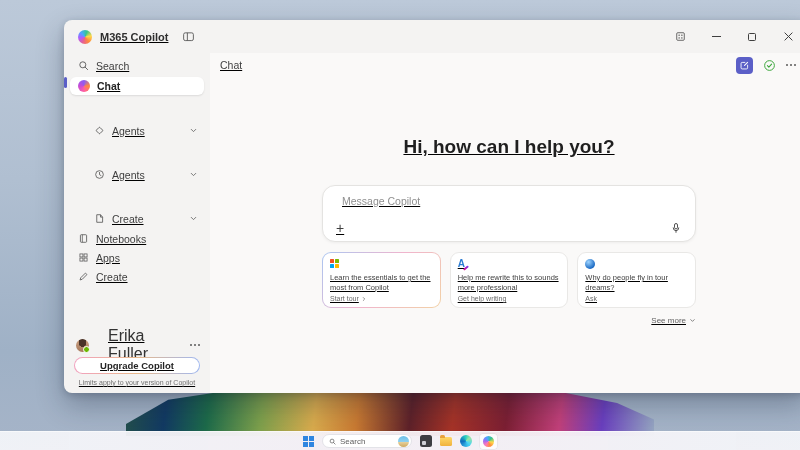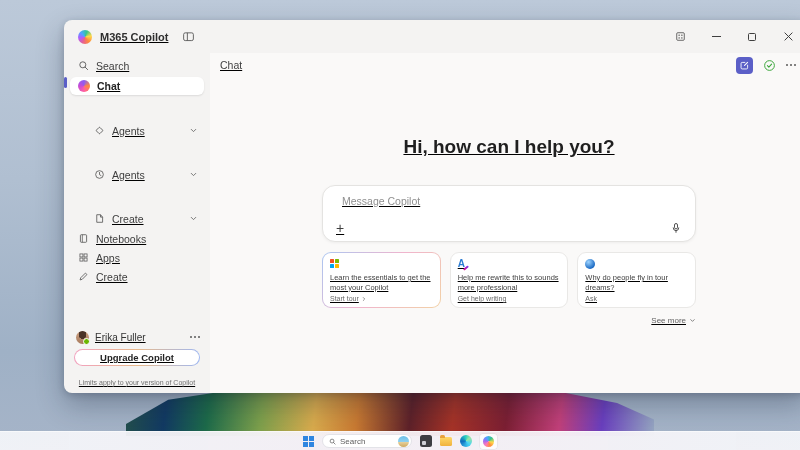--- a/index.html
+++ b/index.html
@@ -57,30 +57,30 @@
     font-size:10.5px;color:#3d3d3d;cursor:pointer;}
   .side-row .icn{flex:none;}
   .chat-pill{margin:2px 6px 2px 6px;height:18px;background:#fff;border-radius:6px;
     box-shadow:0 1px 2px rgba(0,0,0,.10);display:flex;align-items:center;gap:7px;padding:0 8px;
     font-size:10.5px;font-weight:700;color:#242424;cursor:pointer;}
   .chat-orb{width:12px;height:12px;border-radius:50%;flex:none;
     background:conic-gradient(from 180deg,#ff5fa2,#c64cd6,#8a5cf5,#ff8a3c,#ff5fa2);}
   .child{padding-left:30px;height:19px;margin-top:24px;}
   .chev{margin-left:auto;color:#6b6b6b;}
   .side-spacer{flex:1;}
-  .account-row{height:18px;display:flex;align-items:center;gap:6px;padding:0 10px 0 12px;
-    font-size:10px;color:#333;cursor:pointer;}
+  .account-row{height:18px;display:flex;align-items:center;gap:19px;padding:0 10px 0 12px;
+    font-size:16px;color:#333;cursor:pointer;}
   .avatar{width:13px;height:13px;border-radius:50%;position:relative;flex:none;
     background:radial-gradient(circle at 50% 30%,#4a3328 0 35%,transparent 36%),linear-gradient(180deg,#caa183,#a87a5c);}
   .avatar::after{content:"";position:absolute;right:-1px;bottom:-1px;width:5px;height:5px;border-radius:50%;
     background:#6bb700;border:1px solid #fff;}
   .dots{display:flex;gap:2px;align-items:center;cursor:pointer;}
   .dots i{width:2px;height:2px;border-radius:50%;background:#5a5a5a;}
   .account-row .dots{margin-left:auto;}
-  .upgrade-btn{margin:3px 10px 10px;height:17px;border-radius:9px;border:1px solid transparent;cursor:pointer;
+  .upgrade-btn{margin:3px 10px 2px;height:17px;border-radius:9px;border:1px solid transparent;cursor:pointer;
     background:linear-gradient(#fff,#fff) padding-box,linear-gradient(90deg,#f2a2c0,#e8b88a,#9fb8f2) border-box;
     font-size:9.5px;font-weight:700;color:#242424;display:flex;align-items:center;justify-content:center;
     font-family:"Liberation Sans",sans-serif;}
   .upgrade-note{font-size:7px;color:#707070;text-align:center;margin-top:3px;}
   
   .content{flex:1;background:#faf9f8;display:flex;flex-direction:column;min-width:0;}
   .content-header{height:24px;flex:none;display:flex;align-items:center;padding:0 12px 0 10px;}
   .hdr-label{font-size:10.5px;color:#424242;}
   .hdr-actions{margin-left:auto;display:flex;align-items:center;gap:10px;}
   .newchat-btn{width:17px;height:17px;border-radius:4px;background:#5b5fc7;display:flex;align-items:center;justify-content:center;cursor:pointer;}
@@ -311,21 +311,21 @@
           <div class="cards">
             <div class="card gradient">
               <span class="card-icon">
                 <span class="mini-grid">
                     <i></i>
                     <i></i>
                     <i></i>
                     <i></i>
                   </span>
               </span>
-              <span class="card-text">Learn the essentials to get the most your Copilot</span>
+              <span class="card-text">Learn the essentials to get the most from Copilot</span>
               <span class="card-action">
                 <span>Start tour</span>
                 <svg width="6" height="6" viewBox="0 0 12 12">
                     <polyline points="4.5,3 7.5,6 4.5,9" fill="none" stroke="#696969" stroke-width="1.4" stroke-linecap="round" stroke-linejoin="round"></polyline>
                   </svg>
               </span>
             </div>
 
             <div class="card">
               <span class="card-icon">

